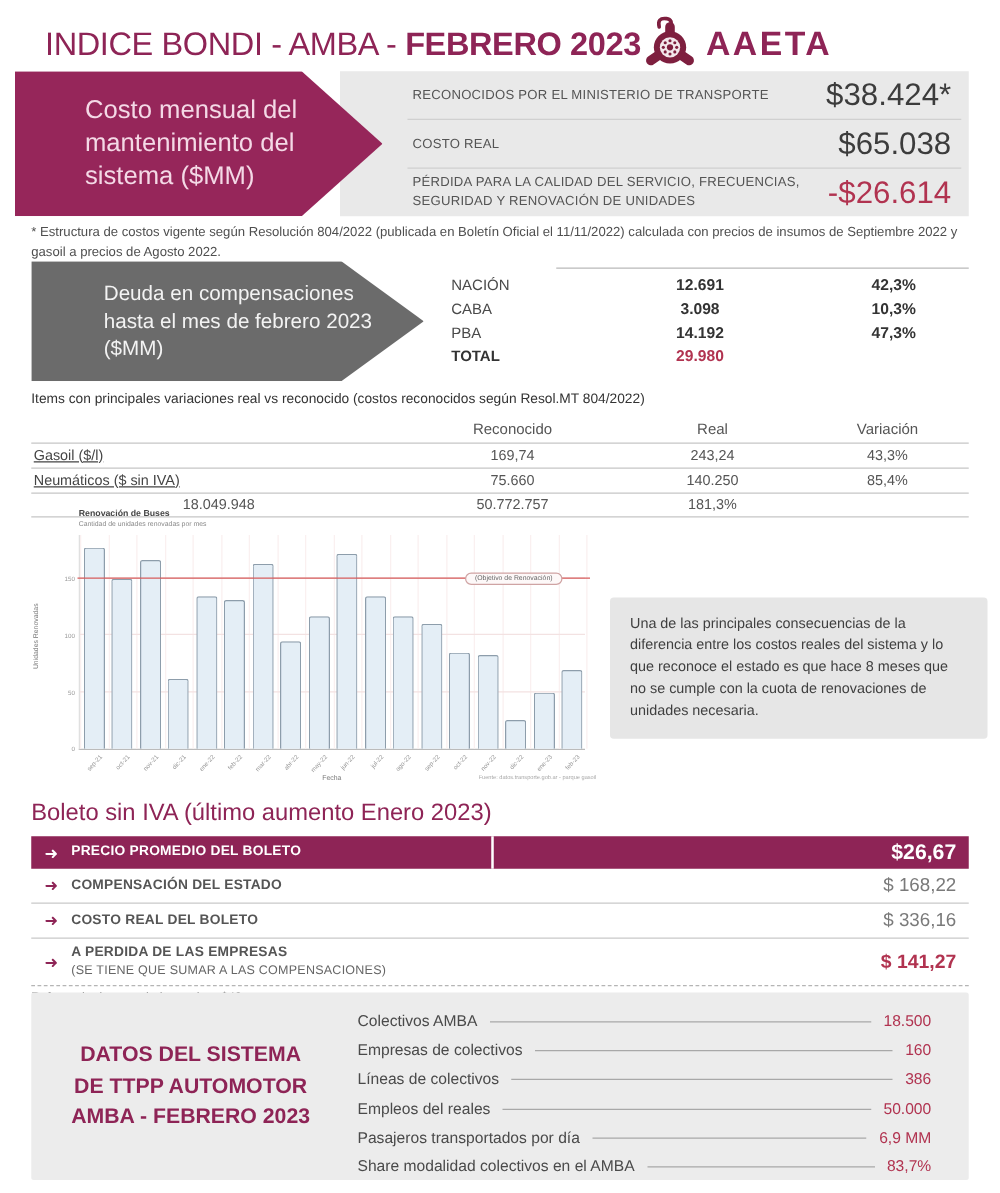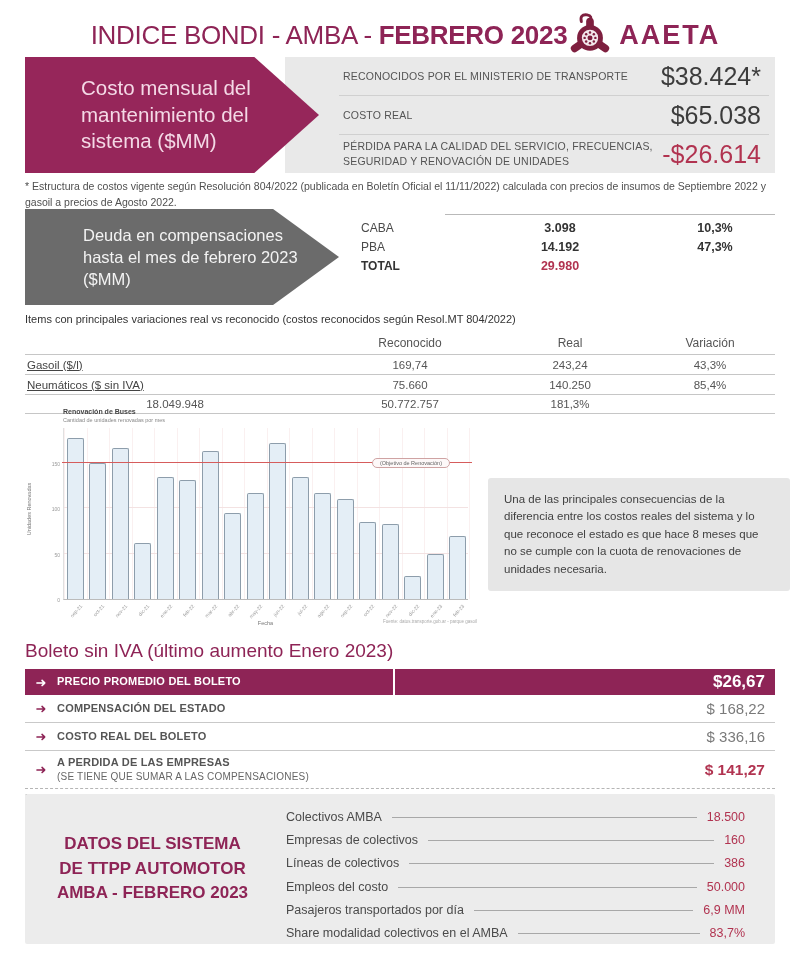--- a/index.html
+++ b/index.html
@@ -1,28 +1,28 @@
 <!DOCTYPE html>
 <html style="--maroon: #8e2456; --maroonArrow: #96265a; --accent: #b13350; --panel: #e9e9e9; --boxGray: #ececec; --grayArrow: #6b6b6b; --barFill: #e4eef6; --barBorder: #8d9dab; --targetRed: #d65c5c;"><head>
 <meta charset="utf-8">
 <style>
   * { margin:0; padding:0; box-sizing:border-box; }
   html,body { background:#fff; }
   body { font-family:"Liberation Sans", sans-serif; }
   .page { position:relative; width:800px; height:954px; background:#fff; overflow:hidden; }
 
   
-  .hdr { position:absolute; top:14px; left:36px; right:25px; height:42px; display:flex; justify-content:center; align-items:center; }
+  .hdr { position:absolute; top:14px; left:36px; right:25px; height:42px; display:flex; justify-content:flex-start; align-items:center; }
   .title { font-size:26px; color:var(--maroon,#8e2456); font-weight:400; letter-spacing:-0.3px; white-space:nowrap; }
   .title b { font-weight:700; }
   .logo { display:flex; align-items:center; gap:6px; }
   .logo-text { font-size:27px; font-weight:600; letter-spacing:2px; color:var(--maroon,#8e2456); }
 
   
-  .cost { position:absolute; top:57px; left:25px; right:25px; height:116px; }
+  .cost { position:absolute; top:57px; left:12px; right:25px; height:116px; }
   .cost-panel { position:absolute; left:260px; right:0; top:0; bottom:0; background:var(--panel,#e9e9e9); display:flex; flex-direction:column; }
   .cost-row { flex:1; display:flex; align-items:center; justify-content:space-between; padding:0 14px 0 58px; }
   .cost-sep { height:1px; background:#d0d0d0; margin-left:54px; margin-right:6px; }
   .cost-label { font-size:10.5px; color:#545454; letter-spacing:0.2px; max-width:330px; line-height:1.4; }
   .cost-value { font-size:25px; font-weight:400; color:#3c3c3c; }
   .cost-value.neg { color:var(--accent,#b13350); }
   .arrow-maroon { position:absolute; left:0; top:0; width:294px; height:116px; background:var(--maroonArrow,#96265a);
     -webkit-clip-path:polygon(0 0,78% 0,100% 50%,78% 100%,0 100%); clip-path:polygon(0 0,78% 0,100% 50%,78% 100%,0 100%);
     display:flex; align-items:center; padding-left:56px; }
   .arrow-maroon .atxt { width:178px; font-size:20.5px; color:#f4d9e6; line-height:1.3; }
@@ -163,20 +163,25 @@
   </div>
 
   <p class="footnote">* Estructura de costos vigente según Resolución 804/2022 (publicada en Boletín Oficial el 11/11/2022) calculada con precios de insumos de Septiembre 2022 y gasoil a precios de Agosto 2022.</p>
 
   <div class="debt">
     <div class="arrow-gray">
       <div class="atxt">Deuda en compensaciones hasta el mes de febrero 2023 ($MM)</div>
     </div>
     <div class="debt-table">
       <div class="dt-underline"></div>
+      <div class="dt-row">
+        <span class="dt-c1">NACIÓN</span>
+        <span class="dt-c2">12.691</span>
+        <span class="dt-c3">42,3%</span>
+      </div>
       <div class="dt-row">
         <span class="dt-c1">CABA</span>
         <span class="dt-c2">3.098</span>
         <span class="dt-c3">10,3%</span>
       </div>
       <div class="dt-row">
         <span class="dt-c1">PBA</span>
         <span class="dt-c2">14.192</span>
         <span class="dt-c3">47,3%</span>
       </div>
@@ -336,21 +341,21 @@
           <span class="stat-label">Empresas de colectivos</span>
           <span class="stat-leader"></span>
           <span class="stat-value">160</span>
         </div>
         <div class="stat">
           <span class="stat-label">Líneas de colectivos</span>
           <span class="stat-leader"></span>
           <span class="stat-value">386</span>
         </div>
         <div class="stat">
-          <span class="stat-label">Empleos del costo</span>
+          <span class="stat-label">Empleos del reales</span>
           <span class="stat-leader"></span>
           <span class="stat-value">50.000</span>
         </div>
         <div class="stat">
           <span class="stat-label">Pasajeros transportados por día</span>
           <span class="stat-leader"></span>
           <span class="stat-value">6,9 MM</span>
         </div>
         <div class="stat">
           <span class="stat-label">Share modalidad colectivos en el AMBA</span>

